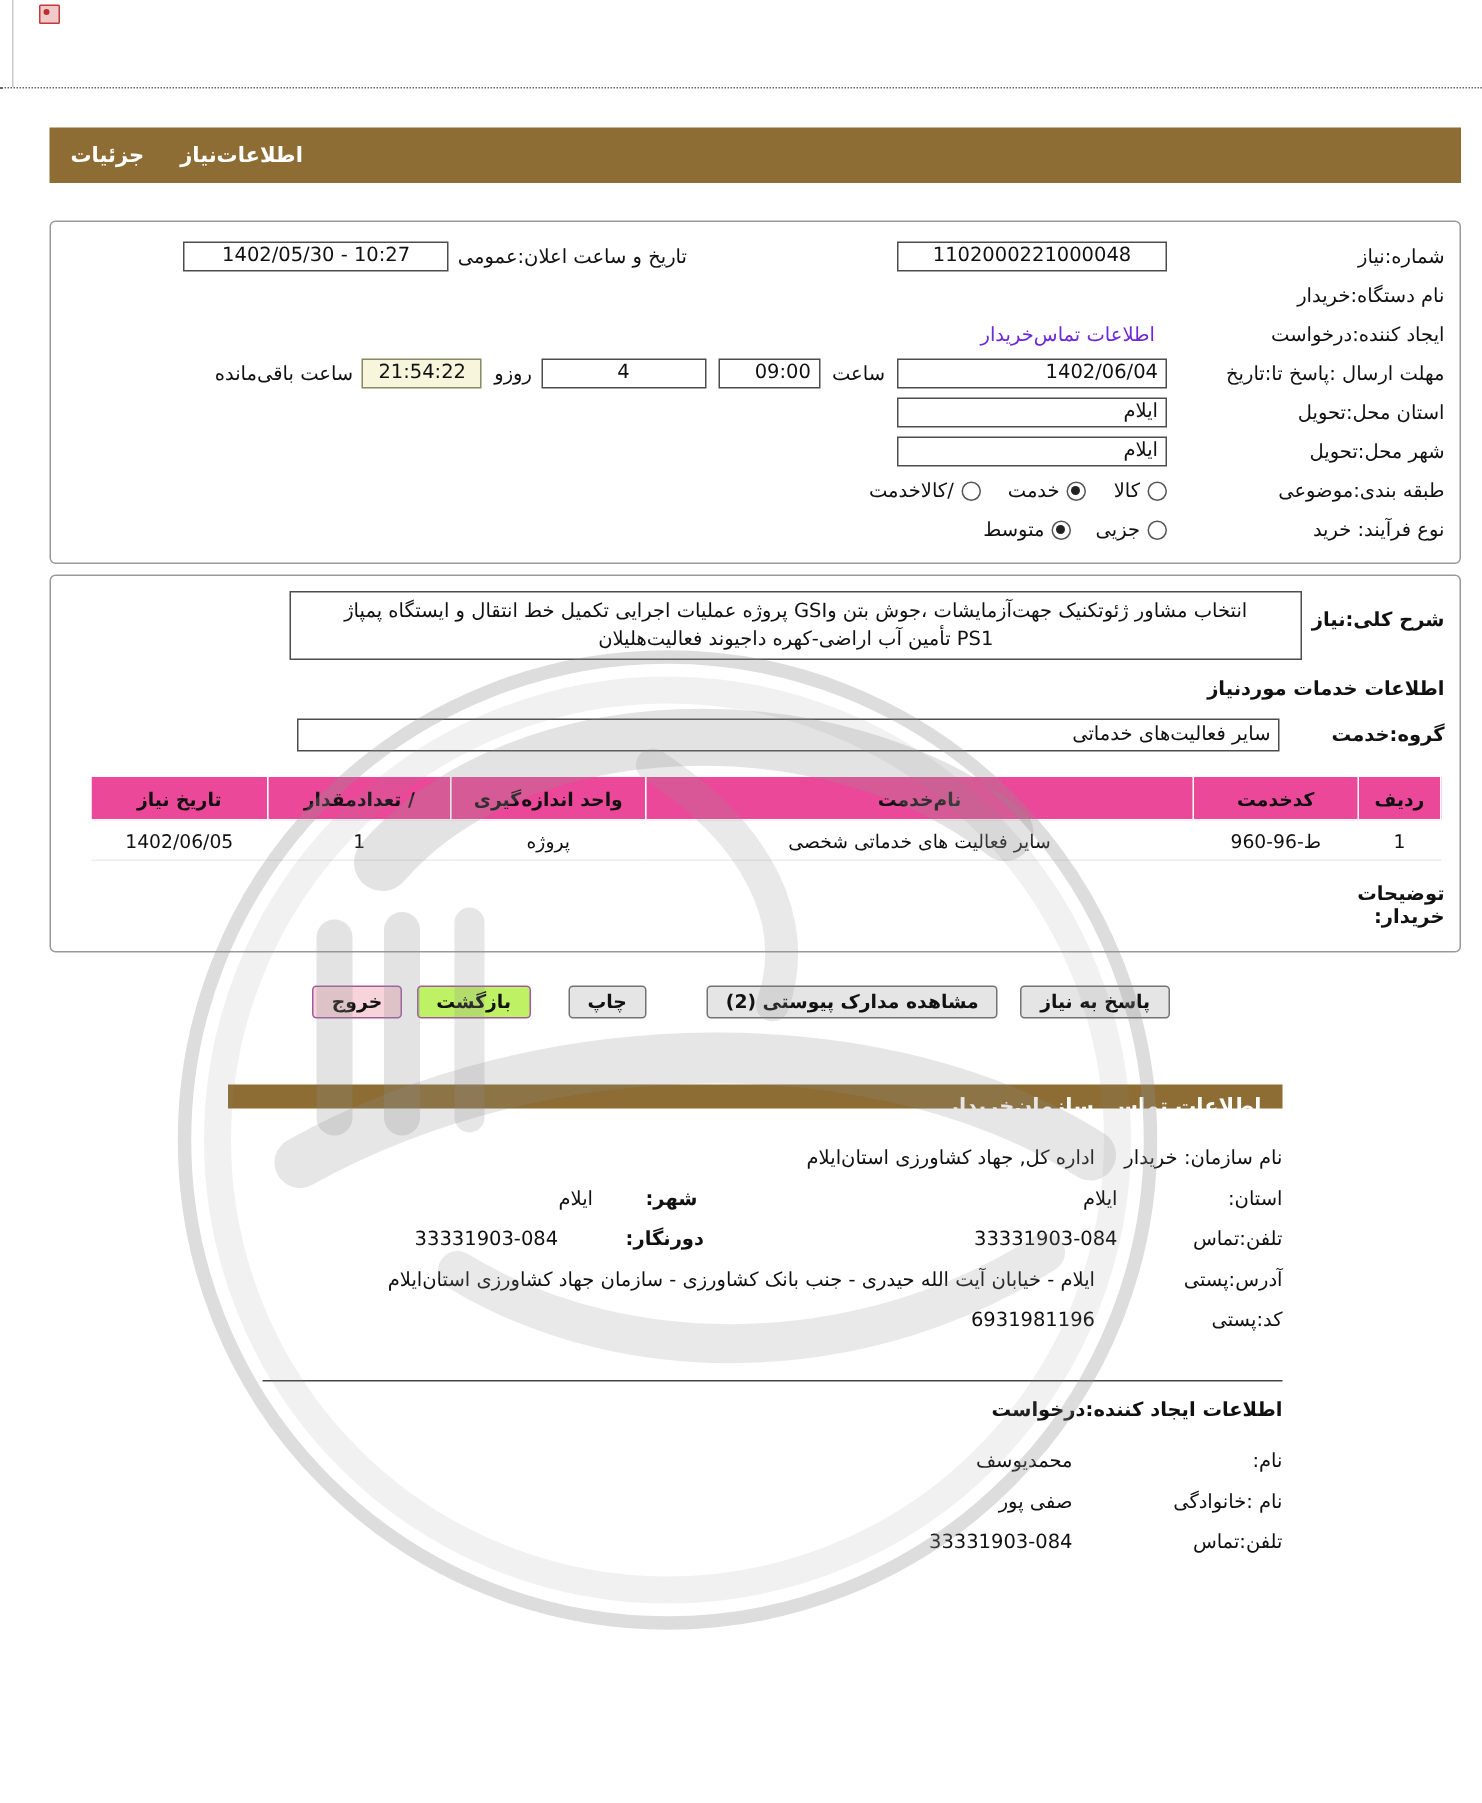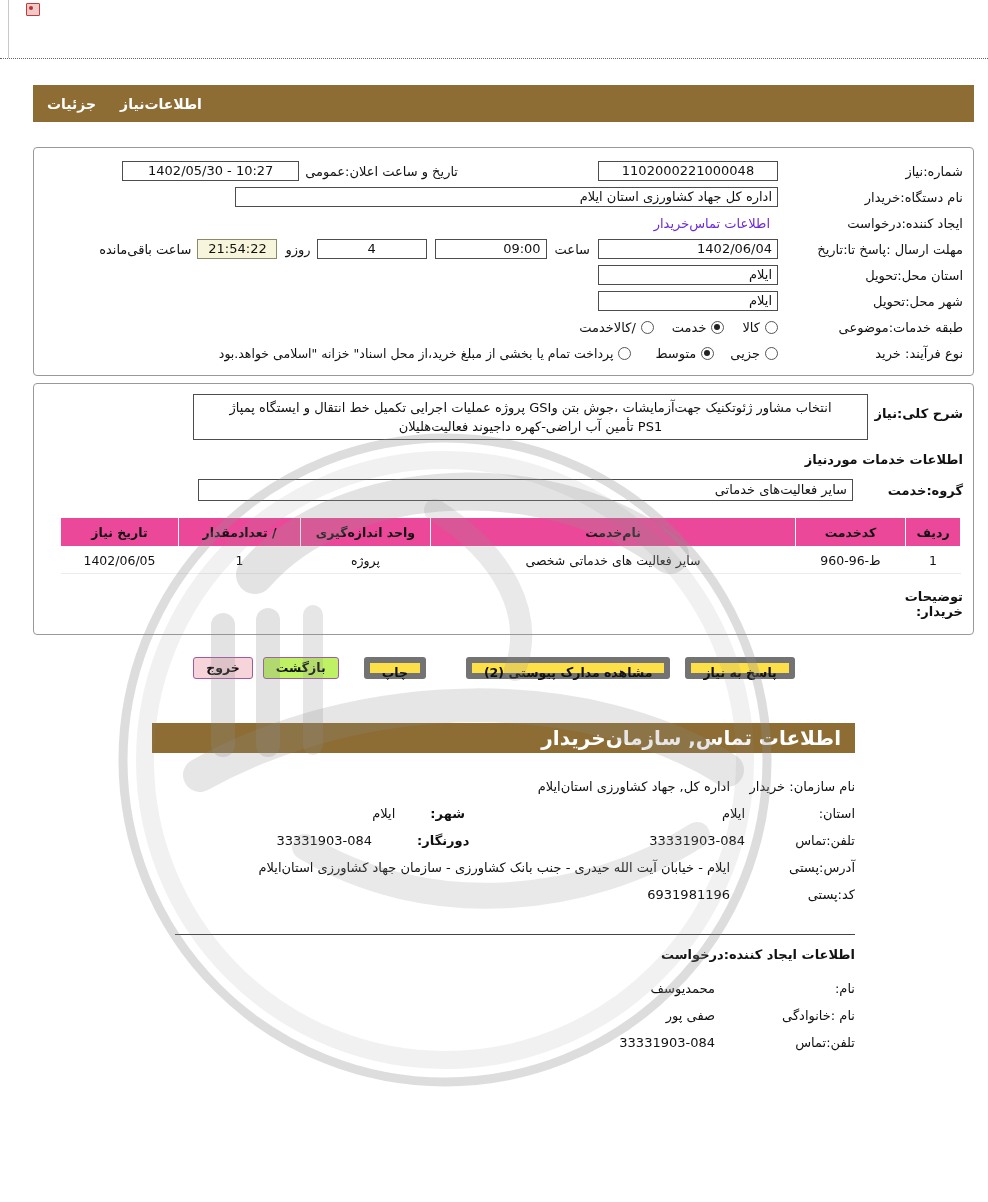--- a/index.html
+++ b/index.html
@@ -11,32 +11,32 @@
   
   .topstrip{position:absolute;top:0;left:0;width:988px;height:58px;border-bottom:1px dotted #666;z-index:1}
   .leftline{position:absolute;left:8px;top:0;width:1px;height:58px;background:#c9c9c9}
   .redicon{position:absolute;left:26px;top:3px;width:12px;height:11px;border:1px solid #c23b3b;background:#f2c9c9;border-radius:1px}
   .redicon::after{content:"";position:absolute;left:2px;top:2px;width:4px;height:4px;background:#b93030;border-radius:50%}
   
   .bar{background:#8d6d33;color:#fff;font-weight:bold;z-index:1}
   .bar1{position:absolute;left:33px;top:85px;width:941px;height:37px;display:flex;align-items:center;
         justify-content:flex-end;gap:24px;padding:0 14px;box-sizing:border-box;font-size:14px}
   .tab{cursor:pointer}
-  .bar2{height:30px;line-height:30px;font-size:20px;padding:0 14px;box-sizing:border-box}
+  .bar2{height:16px;line-height:30px;font-size:14px;padding:0 14px;box-sizing:border-box}
   
   .panel{position:absolute;left:33px;width:941px;border:1px solid #999;border-radius:4px;
          box-sizing:border-box;padding:10px;background:#fff;z-index:1}
   #panel1{top:147px;height:229px}
   #panel2{top:383px;height:252px}
   .frow{display:flex;align-items:center;height:26px}
   .lbl{width:185px;flex:none}
   .slbl{flex:none;white-space:nowrap}
   .fld{flex:none;height:20px;line-height:18px;border:1px solid #4d4d4d;background:#fff;
        padding:0 5px;box-sizing:border-box;overflow:hidden;white-space:nowrap}
-  .w177{width:177px}.w180{width:180px}.w90{width:112px}.w110{width:110px}.w543{width:543px}
+  .w177{width:177px}.w180{width:180px}.w90{width:68px}.w110{width:110px}.w543{width:543px}
   .mr6{margin-right:6px}.mr8{margin-right:8px}.mr10{margin-right:10px}.mr15{margin-right:15px}
   .mr16{margin-right:16px}.mr18{margin-right:18px}.mr24{margin-right:24px}.mr25{margin-right:25px}
   .mr30{margin-right:30px}.mr35{margin-right:35px}.mr40{margin-right:40px}.mr45{margin-right:45px}
   .mr140{margin-right:140px}.mr160{margin-right:160px}.mr180{margin-right:180px}
   .ltr{direction:ltr;unicode-bidi:isolate}
   .tc{text-align:center}.tr-a{text-align:right}
   .badge{height:20px;line-height:18px;width:80px;border:1px solid #8a8a6a;background:#f7f6dc;
          text-align:center;flex:none;box-sizing:border-box}
   .link{color:#6d28d9;cursor:pointer;white-space:nowrap}
   .radio{width:13px;height:13px;border:1px solid #555;border-radius:50%;background:#fff;flex:none;
@@ -58,21 +58,21 @@
   .svc th{background:#ec4899;border:1px solid #fff;height:28px;font-weight:bold;padding:0 2px}
   .svc td{background:#fff;height:26px;text-align:center;border-bottom:1px solid #ececec;padding:0 2px}
   .notesrow{margin-top:14px;display:flex}
   .noteslbl{width:70px;flex:none;line-height:15px;padding-top:1px}
   .notesbox{width:834px;height:28px;line-height:26px;border:1px solid #4d4d4d;box-sizing:border-box;
             padding:0 12px;background:#fff;overflow:hidden;white-space:nowrap}
   
   .btnrow{position:absolute;top:657px;left:0;width:988px;display:flex;justify-content:center;align-items:center;z-index:1}
   .btn{height:22px;line-height:20px;padding:0 12px;border-radius:3px;font-weight:bold;font-size:12.5px;
        cursor:pointer;box-sizing:border-box;white-space:nowrap}
-  .btn.green{background:#fde047;border:6px solid #737373}
+  .btn.green{background:#e5e5e5;border:1px solid #737373}
   .btn.whitep{background:#bef264;border:1px solid #a05aa0}
   .btn.pink{background:#f7d3da;border:1px solid #a05aa0}
   
   .sec2{position:absolute;left:152px;top:723px;width:703px;z-index:1}
   .crow{display:flex;align-items:center;height:27px}
   .crow.first{margin-top:20px}
   .clbl{width:110px;flex:none;font-weight:normal}
   .clbl2{flex:none;font-weight:bold;white-space:nowrap}
   .cval{flex:none;white-space:nowrap}
   .w120{width:120px}
@@ -113,21 +113,20 @@
 
 <div class="panel" id="panel1">
   <div class="frow">
     <div class="lbl">شماره:نیاز</div>
     <div class="fld w180 ltr tc">1102000221000048</div>
     <div class="slbl mr140">تاریخ و ساعت اعلان:عمومی</div>
     <div class="fld w177 ltr tc mr6">1402/05/30 - 10:27</div>
   </div>
   <div class="frow">
     <div class="lbl">نام دستگاه:خریدار</div>
-    <div class="fld w543">اداره کل جهاد کشاورزی استان ایلام</div>
   </div>
   <div class="frow">
     <div class="lbl">ایجاد کننده:درخواست</div>
     <div class="link mr8">اطلاعات تماس‌خریدار</div>
   </div>
   <div class="frow">
     <div class="lbl">مهلت ارسال :پاسخ تا:تاریخ</div>
     <div class="fld w180 ltr tr-a">1402/06/04</div>
     <div class="slbl mr8">ساعت</div>
     <div class="fld w90 ltr tr-a mr8">09:00</div>
@@ -138,21 +137,21 @@
   </div>
   <div class="frow">
     <div class="lbl">استان محل:تحویل</div>
     <div class="fld w180">ایلام</div>
   </div>
   <div class="frow">
     <div class="lbl">شهر محل:تحویل</div>
     <div class="fld w180">ایلام</div>
   </div>
   <div class="frow">
-    <div class="lbl">طبقه خدمات:موضوعی</div>
+    <div class="lbl">طبقه بندی:موضوعی</div>
     <span class="optgrp">
       <span class="radio"></span>
       <span>کالا</span>
     </span>
     <span class="optgrp mr18">
       <span class="radio checked"></span>
       <span>خدمت</span>
     </span>
     <span class="optgrp mr18">
       <span class="radio"></span>
@@ -161,24 +160,20 @@
   </div>
   <div class="frow">
     <div class="lbl">نوع فرآیند: خرید</div>
     <span class="optgrp">
       <span class="radio"></span>
       <span>جزیی</span>
     </span>
     <span class="optgrp mr16">
       <span class="radio checked"></span>
       <span>متوسط</span>
-    </span>
-    <span class="optgrp mr24">
-      <span class="radio"></span>
-      <span class="note">پرداخت تمام یا بخشی از مبلغ خرید،از محل اسناد" خزانه "اسلامی خواهد.بود</span>
     </span>
   </div>
 </div>
 
 <div class="panel" id="panel2">
   <div class="p2row">
     <div class="desclbl b">شرح کلی:نیاز</div>
     <div class="descbox">
       <div>انتخاب مشاور ژئوتکنیک جهت‌آزمایشات ،جوش بتن وGSI پروژه عملیات اجرایی تکمیل خط انتقال و ایستگاه پمپاژ</div>
       <div>PS1 تأمین آب اراضی-کهره داجیوند فعالیت‌هلیلان</div>

